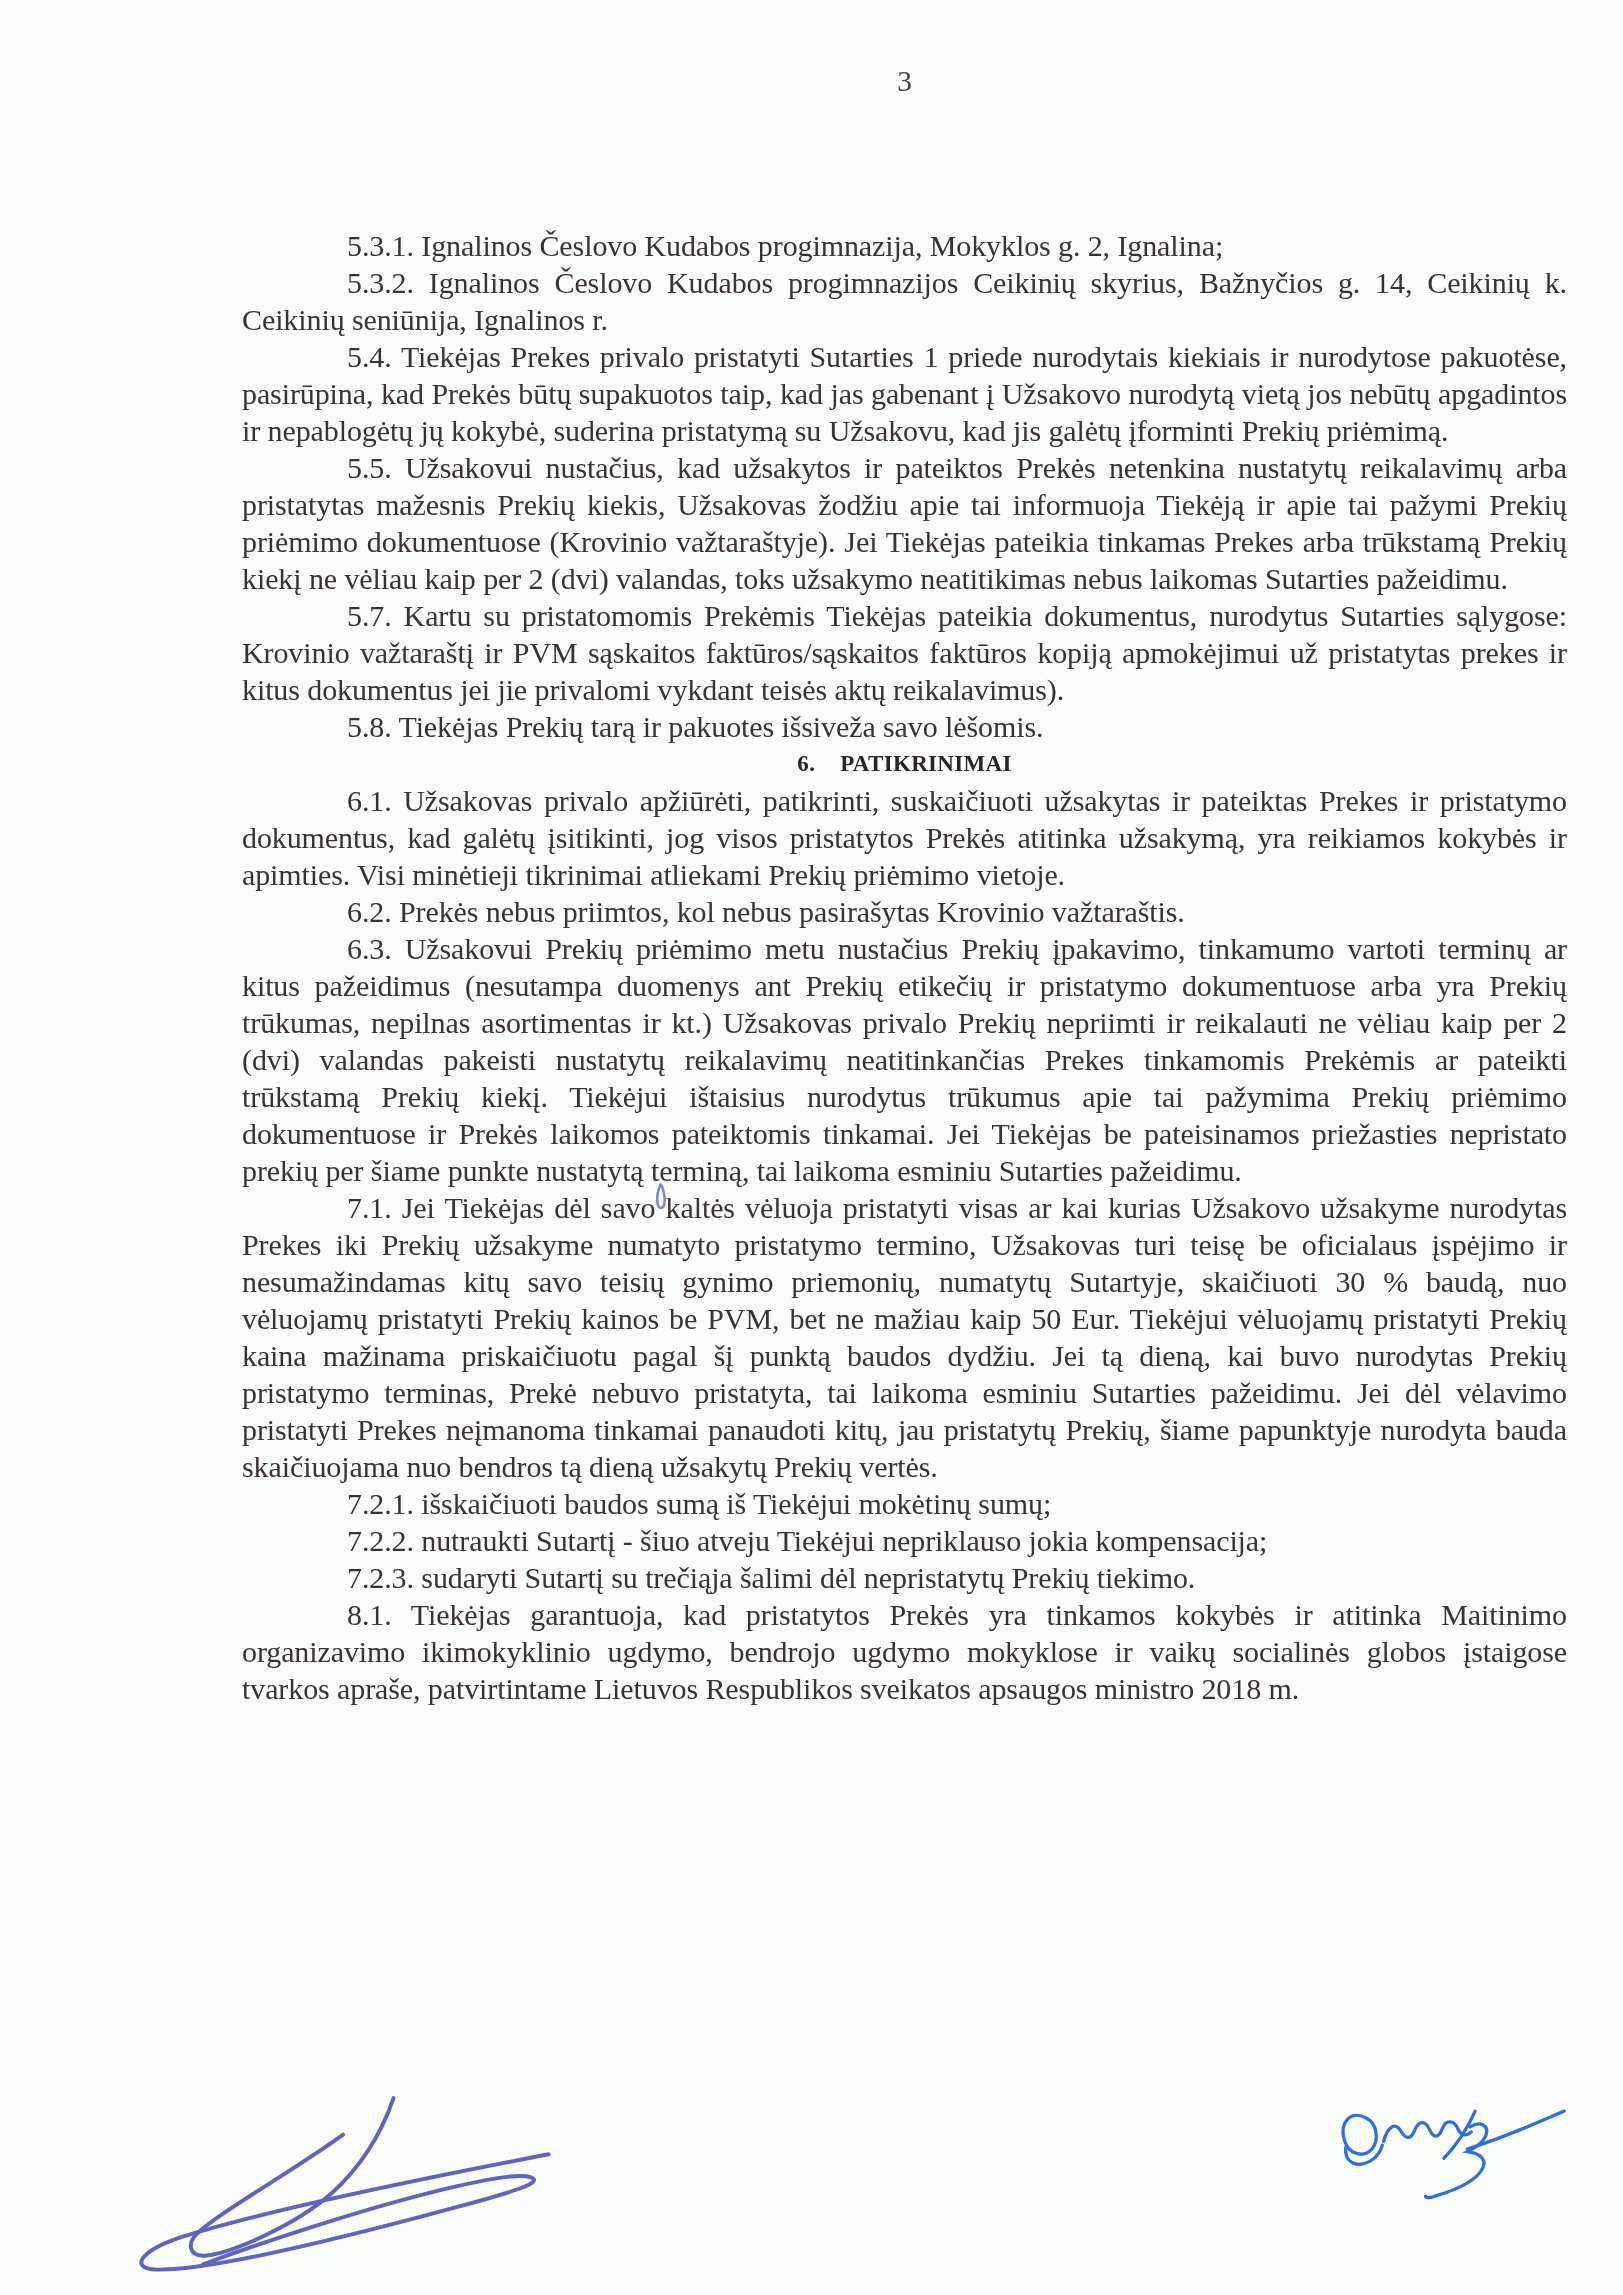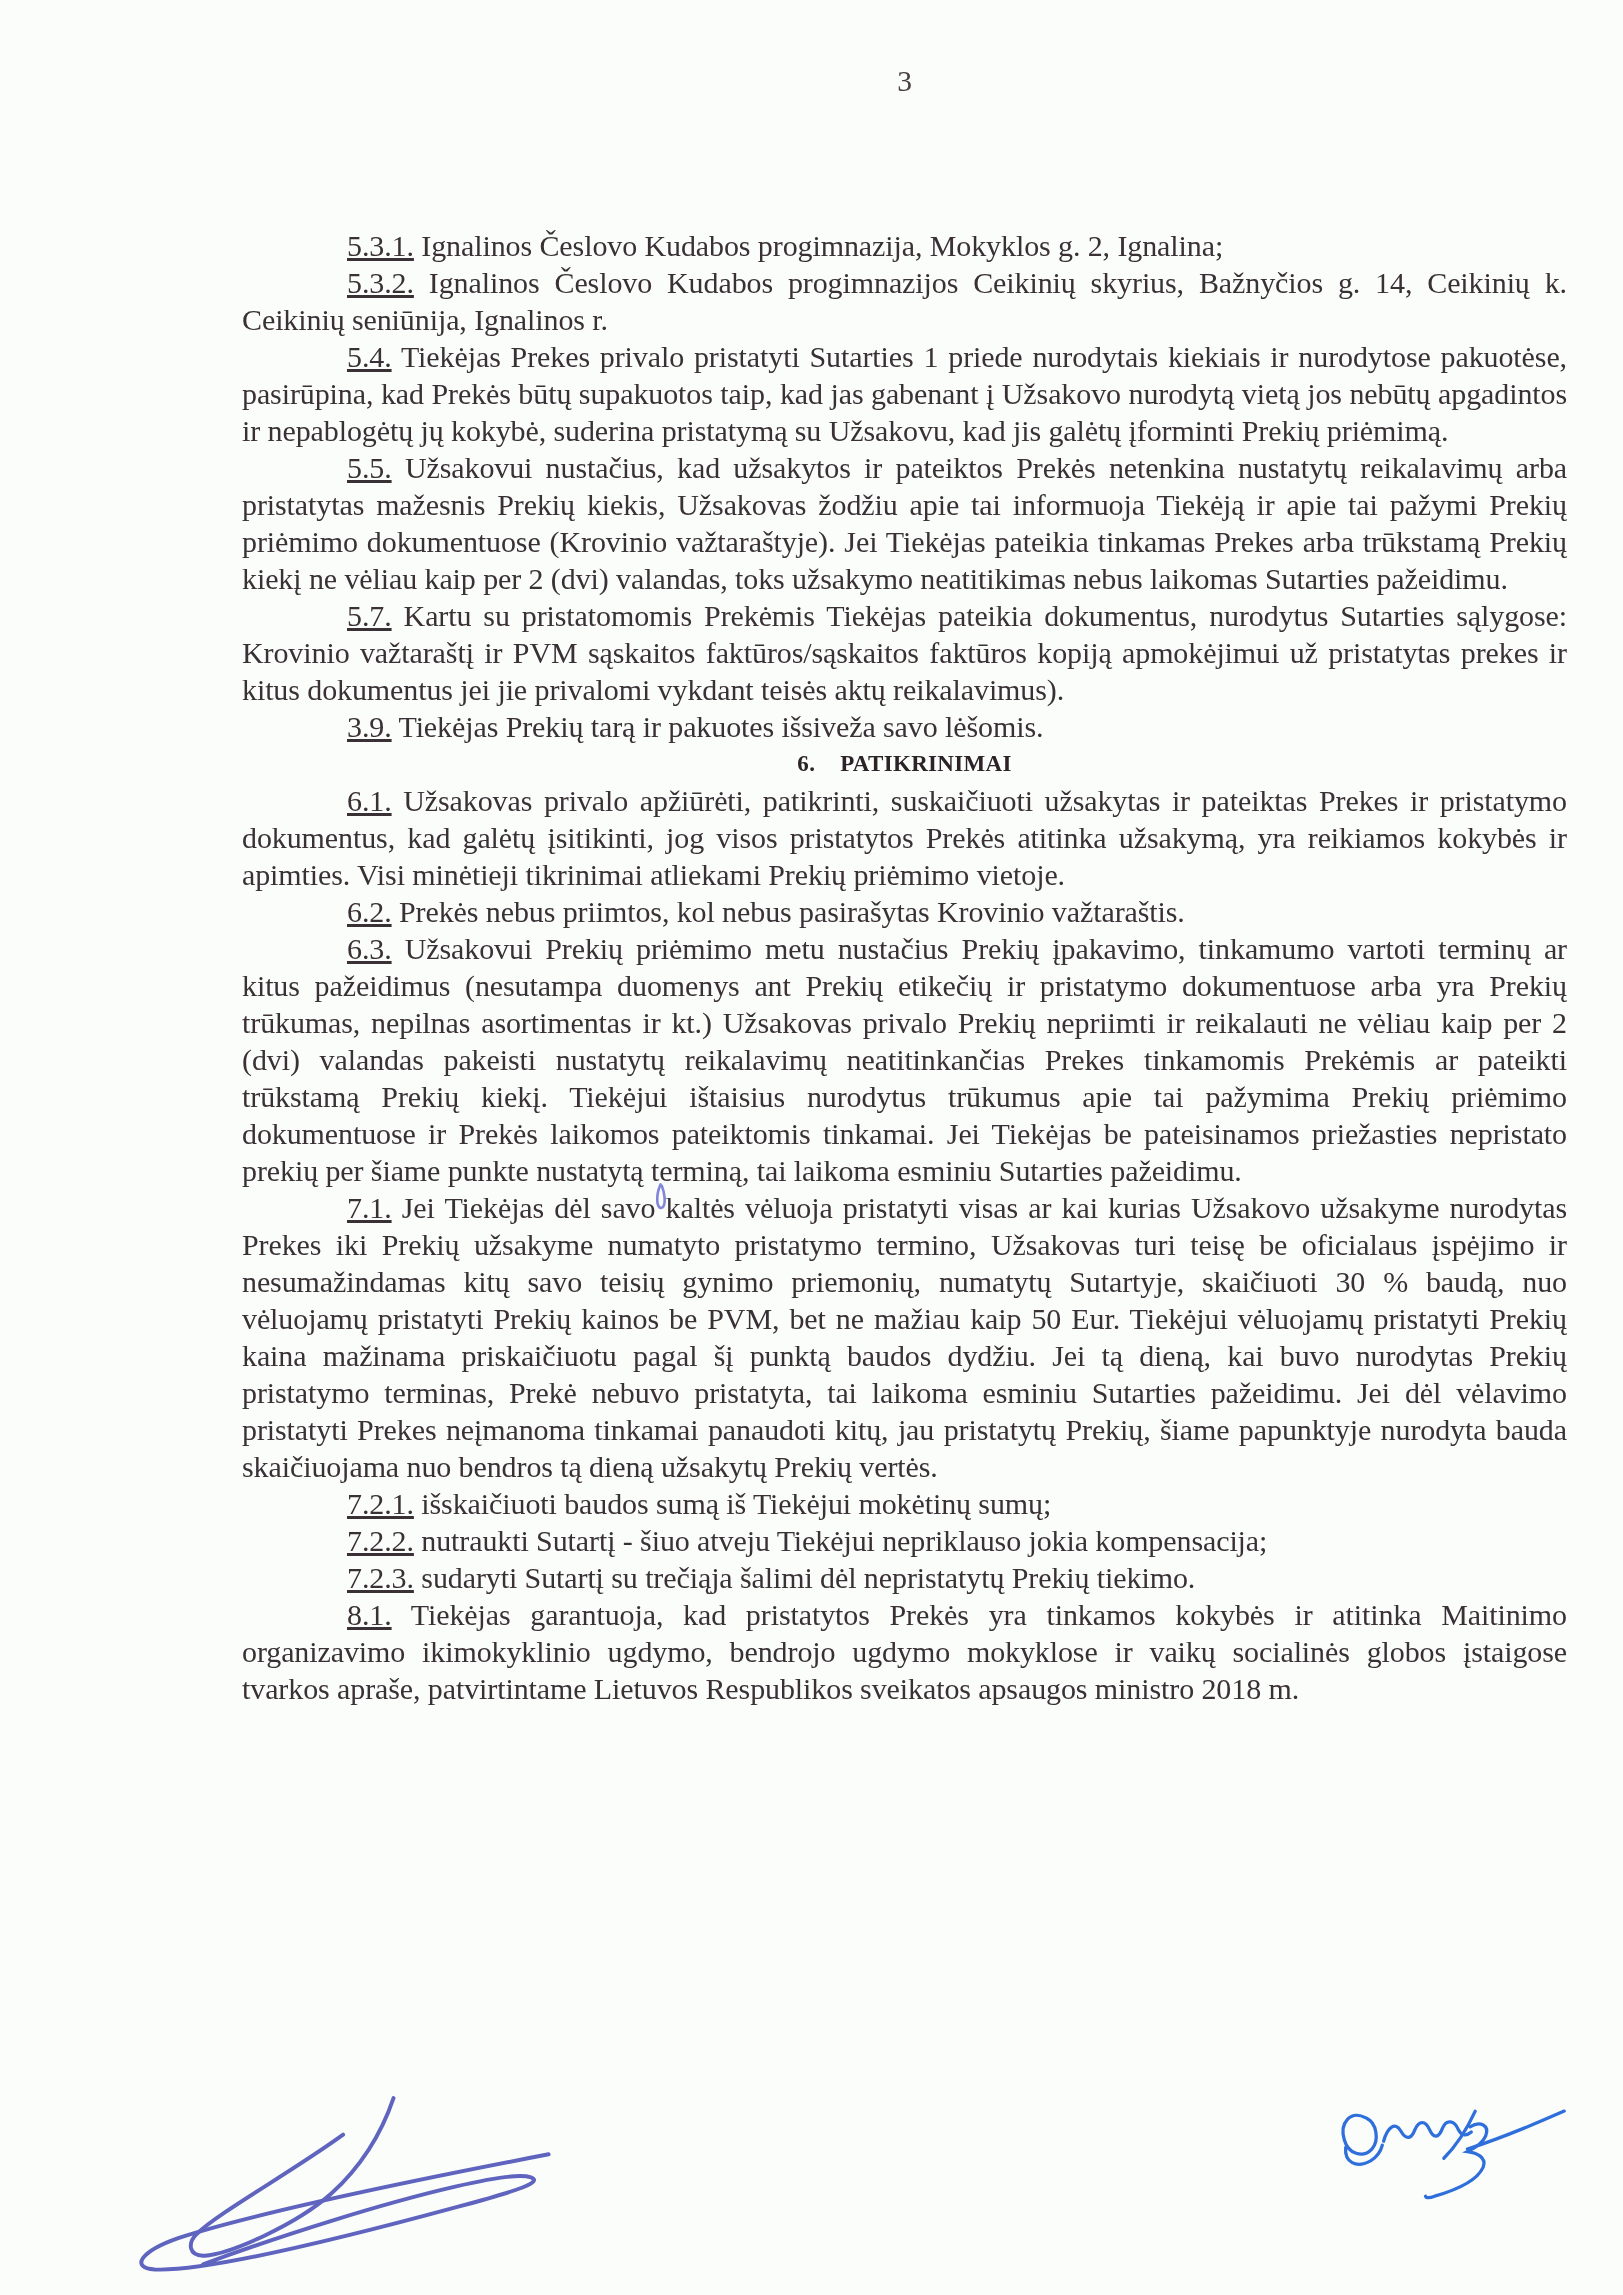--- a/index.html
+++ b/index.html
@@ -18,21 +18,21 @@
   .content{
     position:absolute;left:242px;top:227px;width:1325px;
   }
   .para{
     margin:0;
     font-size:30px;line-height:37px;
     text-align:justify;
     text-indent:105px;
     letter-spacing:-0.1px;
   }
-  .clause-num{white-space:nowrap;text-decoration:underline;}
+  .clause-num{white-space:nowrap;}
   .heading{
     font-size:23px;line-height:37px;
     font-weight:bold;text-align:center;
     color:#2b2327;
     letter-spacing:0.3px;
   }
   .heading .h-num{margin-right:25px;}
   .sig-layer{position:absolute;left:0;top:0;width:1624px;height:2295px;pointer-events:none;}
 </style>
 </head>
@@ -41,21 +41,21 @@
 <div class="page">
 
   <div class="page-number">3</div>
 
   <div class="content">
       <p class="para"><span class="clause-num">5.3.1.</span> Ignalinos Česlovo Kudabos progimnazija, Mokyklos g. 2, Ignalina;</p>
       <p class="para"><span class="clause-num">5.3.2.</span> Ignalinos Česlovo Kudabos progimnazijos Ceikinių skyrius, Bažnyčios g. 14, Ceikinių k. Ceikinių seniūnija, Ignalinos r.</p>
       <p class="para"><span class="clause-num">5.4.</span> Tiekėjas Prekes privalo pristatyti Sutarties 1 priede nurodytais kiekiais ir nurodytose pakuotėse, pasirūpina, kad Prekės būtų supakuotos taip, kad jas gabenant į Užsakovo nurodytą vietą jos nebūtų apgadintos ir nepablogėtų jų kokybė, suderina pristatymą su Užsakovu, kad jis galėtų įforminti Prekių priėmimą.</p>
       <p class="para"><span class="clause-num">5.5.</span> Užsakovui nustačius, kad užsakytos ir pateiktos Prekės netenkina nustatytų reikalavimų arba pristatytas mažesnis Prekių kiekis, Užsakovas žodžiu apie tai informuoja Tiekėją ir apie tai pažymi Prekių priėmimo dokumentuose (Krovinio važtaraštyje). Jei Tiekėjas pateikia tinkamas Prekes arba trūkstamą Prekių kiekį ne vėliau kaip per 2 (dvi) valandas, toks užsakymo neatitikimas nebus laikomas Sutarties pažeidimu.</p>
       <p class="para"><span class="clause-num">5.7.</span> Kartu su pristatomomis Prekėmis Tiekėjas pateikia dokumentus, nurodytus Sutarties sąlygose: Krovinio važtaraštį ir PVM sąskaitos faktūros/sąskaitos faktūros kopiją apmokėjimui už pristatytas prekes ir kitus dokumentus jei jie privalomi vykdant teisės aktų reikalavimus).</p>
-      <p class="para"><span class="clause-num">3.9.</span> Tiekėjas Prekių tarą ir pakuotes išsiveža savo lėšomis.</p>
+      <p class="para"><span class="clause-num">5.8.</span> Tiekėjas Prekių tarą ir pakuotes išsiveža savo lėšomis.</p>
       <div class="heading"><span class="h-num">6.</span><span class="h-title">PATIKRINIMAI</span></div>
       <p class="para"><span class="clause-num">6.1.</span> Užsakovas privalo apžiūrėti, patikrinti, suskaičiuoti užsakytas ir pateiktas Prekes ir pristatymo dokumentus, kad galėtų įsitikinti, jog visos pristatytos Prekės atitinka užsakymą, yra reikiamos kokybės ir apimties. Visi minėtieji tikrinimai atliekami Prekių priėmimo vietoje.</p>
       <p class="para"><span class="clause-num">6.2.</span> Prekės nebus priimtos, kol nebus pasirašytas Krovinio važtaraštis.</p>
       <p class="para"><span class="clause-num">6.3.</span> Užsakovui Prekių priėmimo metu nustačius Prekių įpakavimo, tinkamumo vartoti terminų ar kitus pažeidimus (nesutampa duomenys ant Prekių etikečių ir pristatymo dokumentuose arba yra Prekių trūkumas, nepilnas asortimentas ir kt.) Užsakovas privalo Prekių nepriimti ir reikalauti ne vėliau kaip per 2 (dvi) valandas pakeisti nustatytų reikalavimų neatitinkančias Prekes tinkamomis Prekėmis ar pateikti trūkstamą Prekių kiekį. Tiekėjui ištaisius nurodytus trūkumus apie tai pažymima Prekių priėmimo dokumentuose ir Prekės laikomos pateiktomis tinkamai. Jei Tiekėjas be pateisinamos priežasties nepristato prekių per šiame punkte nustatytą terminą, tai laikoma esminiu Sutarties pažeidimu.</p>
       <p class="para"><span class="clause-num">7.1.</span> Jei Tiekėjas dėl savo kaltės vėluoja pristatyti visas ar kai kurias Užsakovo užsakyme nurodytas Prekes iki Prekių užsakyme numatyto pristatymo termino, Užsakovas turi teisę be oficialaus įspėjimo ir nesumažindamas kitų savo teisių gynimo priemonių, numatytų Sutartyje, skaičiuoti 30 % baudą, nuo vėluojamų pristatyti Prekių kainos be PVM, bet ne mažiau kaip 50 Eur. Tiekėjui vėluojamų pristatyti Prekių kaina mažinama priskaičiuotu pagal šį punktą baudos dydžiu. Jei tą dieną, kai buvo nurodytas Prekių pristatymo terminas, Prekė nebuvo pristatyta, tai laikoma esminiu Sutarties pažeidimu. Jei dėl vėlavimo pristatyti Prekes neįmanoma tinkamai panaudoti kitų, jau pristatytų Prekių, šiame papunktyje nurodyta bauda skaičiuojama nuo bendros tą dieną užsakytų Prekių vertės.</p>
       <p class="para"><span class="clause-num">7.2.1.</span> išskaičiuoti baudos sumą iš Tiekėjui mokėtinų sumų;</p>
       <p class="para"><span class="clause-num">7.2.2.</span> nutraukti Sutartį - šiuo atveju Tiekėjui nepriklauso jokia kompensacija;</p>
       <p class="para"><span class="clause-num">7.2.3.</span> sudaryti Sutartį su trečiąja šalimi dėl nepristatytų Prekių tiekimo.</p>
       <p class="para"><span class="clause-num">8.1.</span> Tiekėjas garantuoja, kad pristatytos Prekės yra tinkamos kokybės ir atitinka Maitinimo organizavimo ikimokyklinio ugdymo, bendrojo ugdymo mokyklose ir vaikų socialinės globos įstaigose tvarkos apraše, patvirtintame Lietuvos Respublikos sveikatos apsaugos ministro 2018 m.</p>
     </div>

